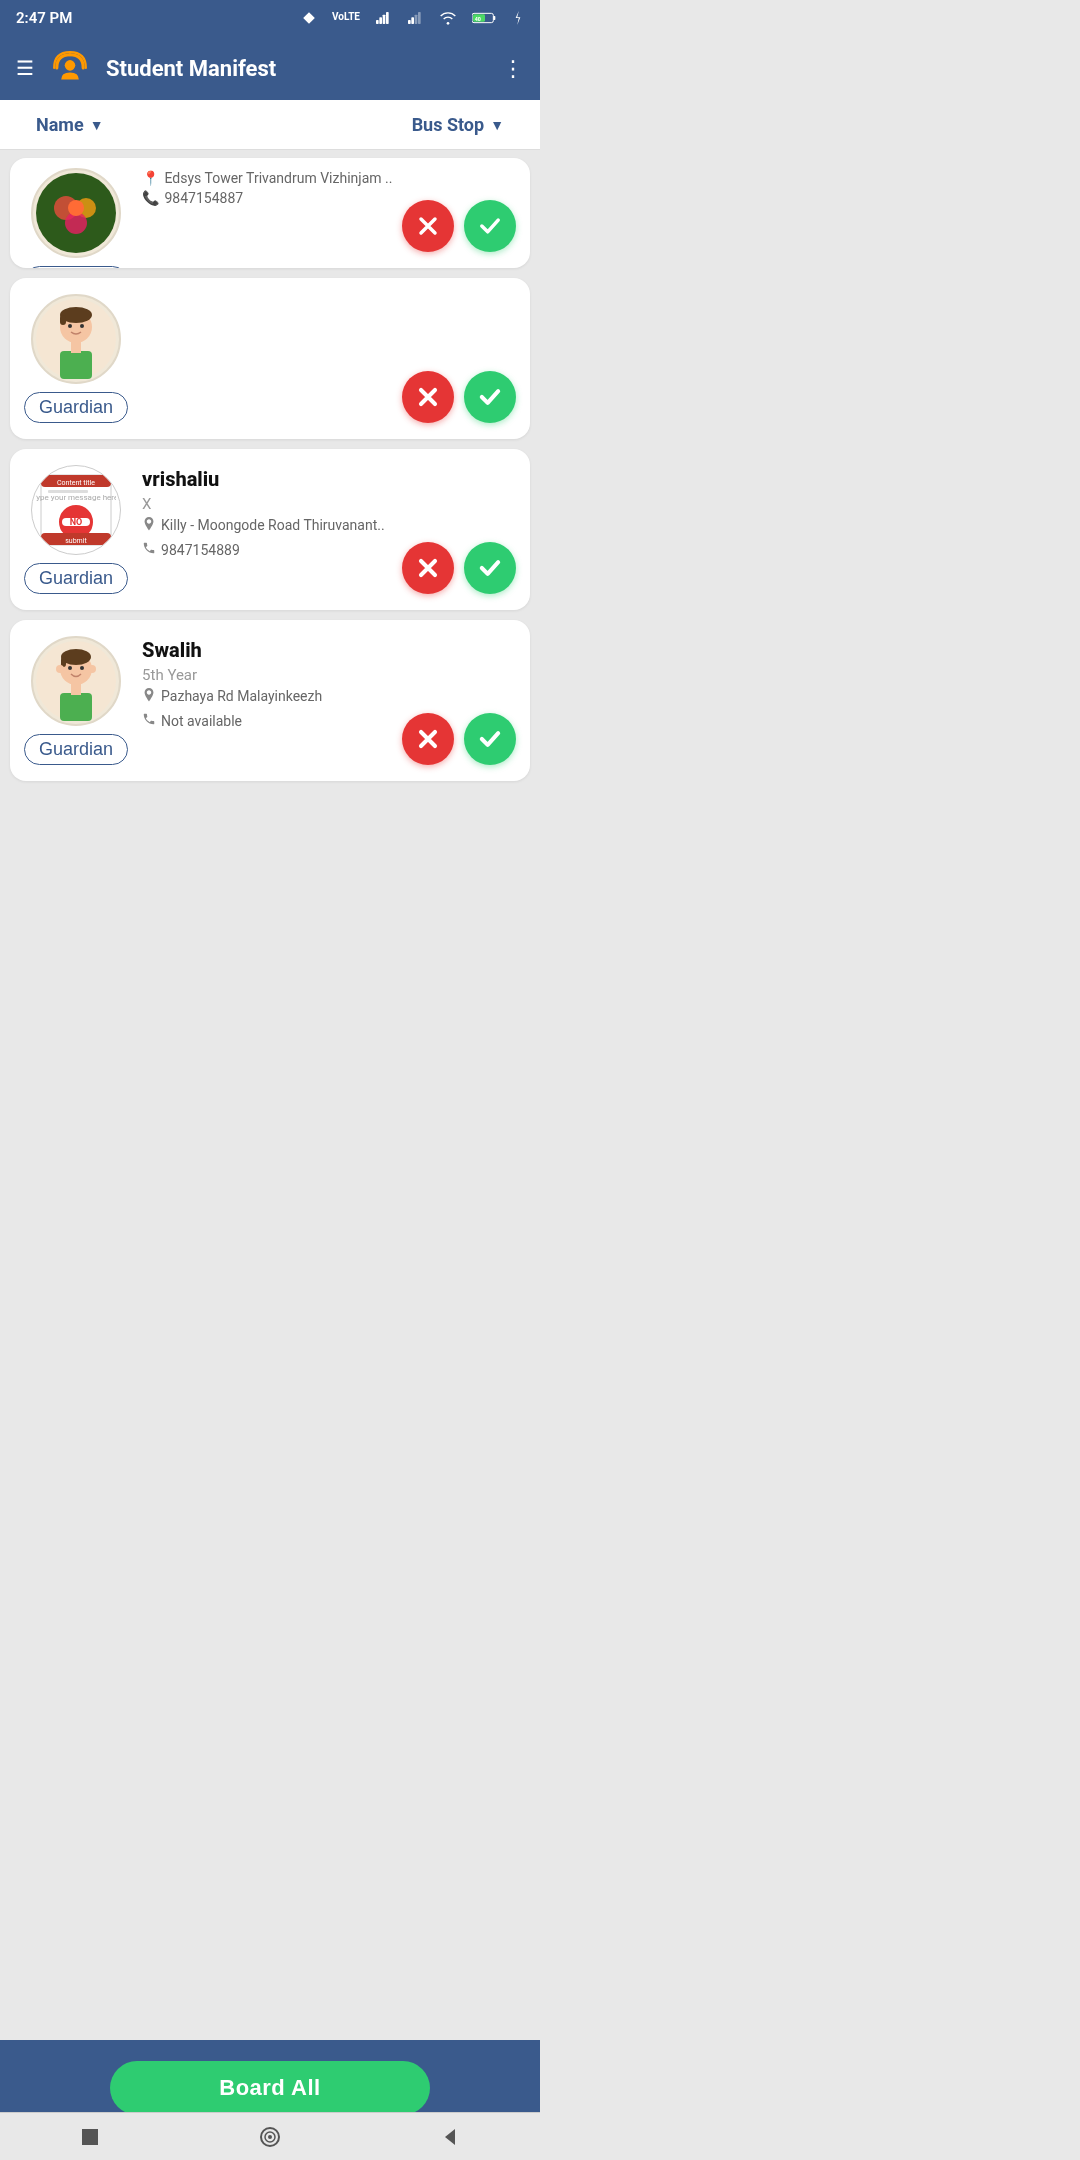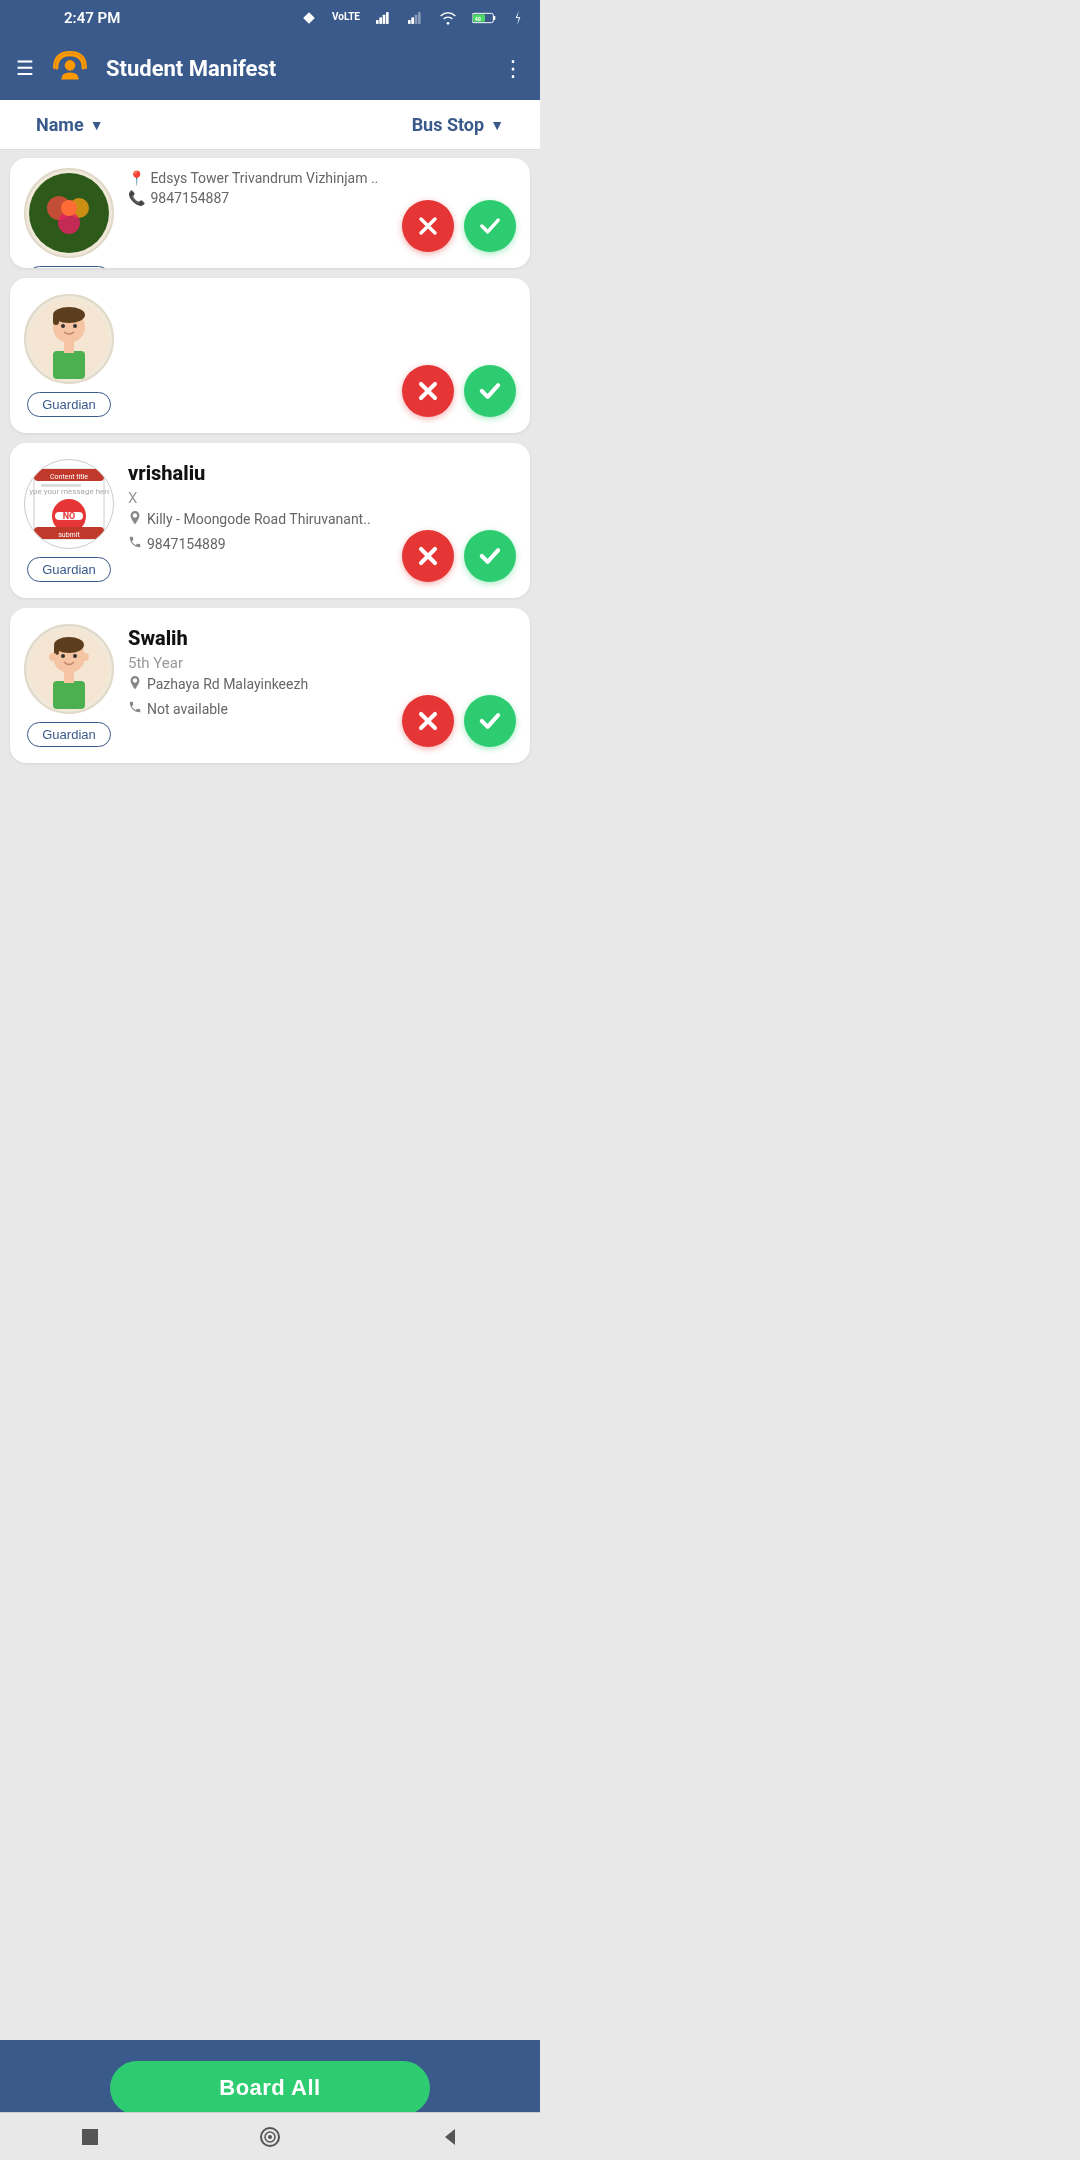--- a/index.html
+++ b/index.html
@@ -15,21 +15,21 @@
     
     .status-bar {
       background: #3a5a8c;
       color: white;
       display: flex;
       justify-content: space-between;
       align-items: center;
       padding: 8px 16px;
       height: 36px;
     }
-    .status-time { font-size: 15px; font-weight: 600; margin-left: 48px; }
+    .status-time { font-size: 15px; font-weight: 600; }
     .status-icons { display: flex; align-items: flex-start; gap: 16px; font-size: 12px; }
 
     
     .header {
       background: #3a5a8c;
       display: flex;
       align-items: center;
       padding: 12px 16px;
       gap: 14px;
       height: 64px;
@@ -110,21 +110,21 @@
     .student-avatar svg { width: 80px; height: 80px; }
     .student-avatar.no-image {
       background: white;
       border: 1px solid #ccc;
     }
     .guardian-btn {
       border: 1.5px solid #3a5a8c;
       border-radius: 20px;
       padding: 4px 14px;
       color: #3a5a8c;
-      font-size: 13px;
+      font-size: 18px;
       background: white;
       cursor: pointer;
       white-space: nowrap;
     }
 
     .student-info {
       flex: 1;
       display: flex;
       flex-direction: column;
       gap: 4px;

